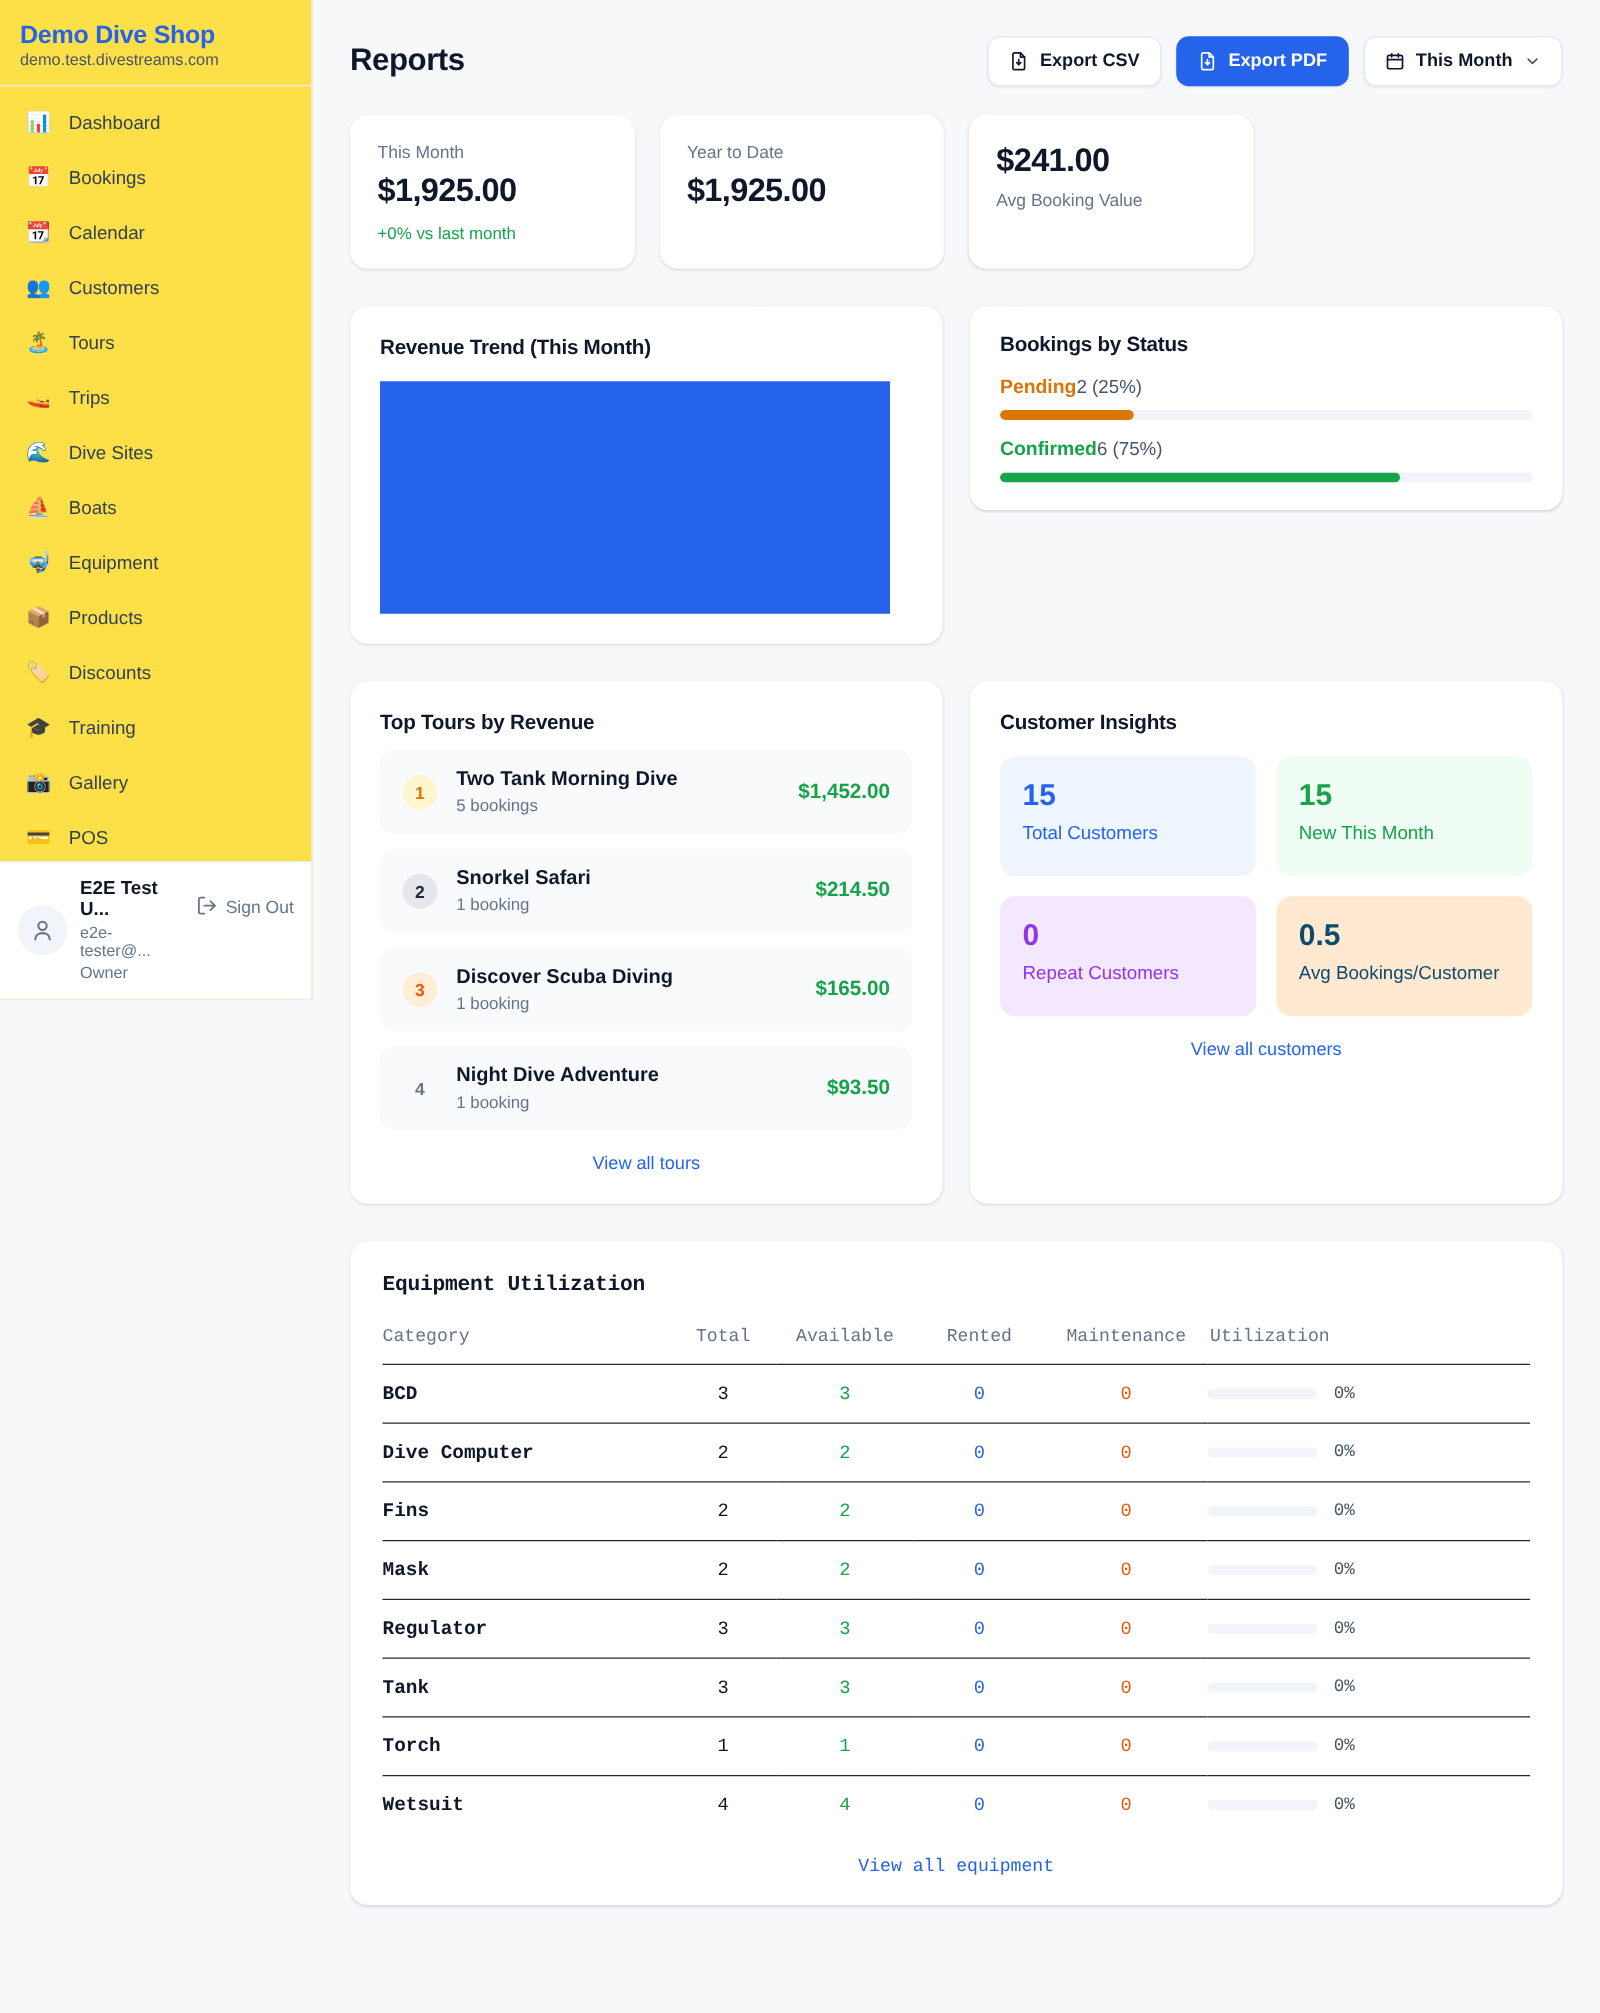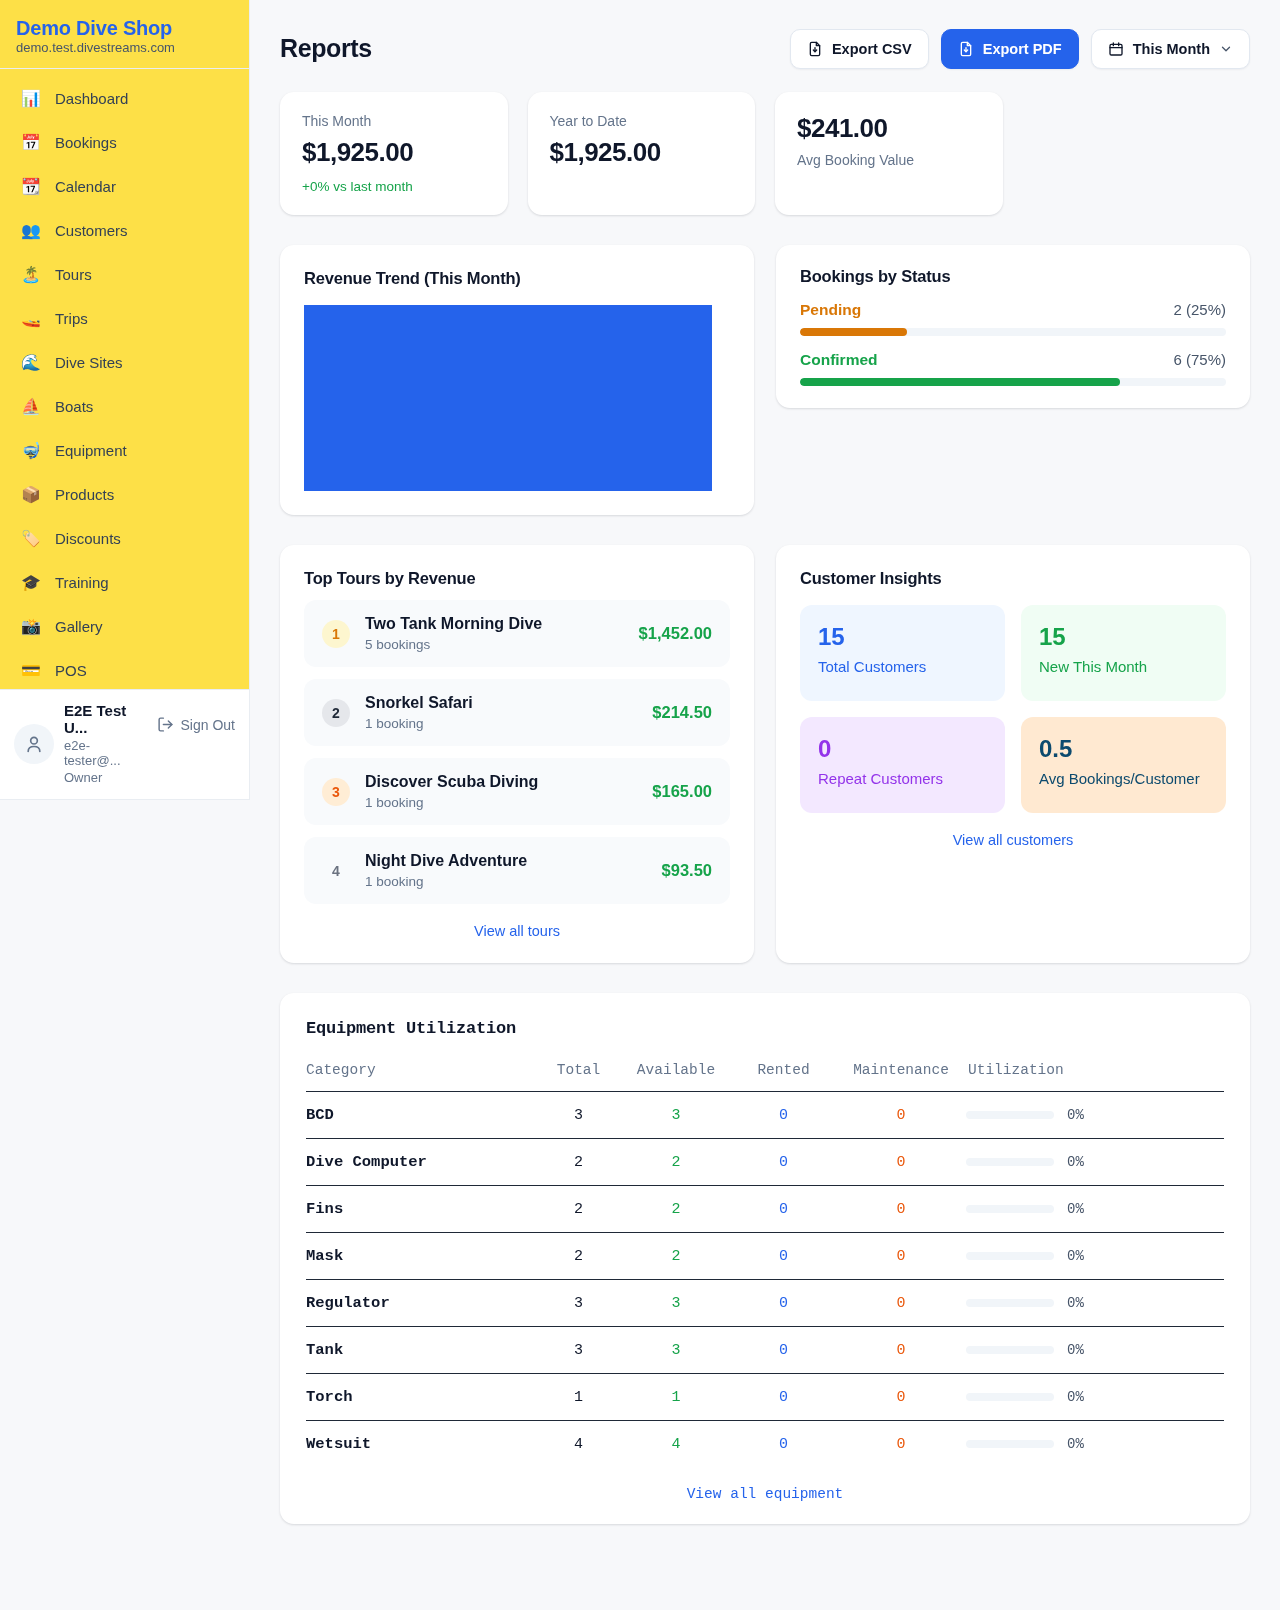--- a/index.html
+++ b/index.html
@@ -80,21 +80,21 @@
   .stat-delta { font-size: 13.5px; color: #16a34a; margin-top: 11px; }
   .stat-card.value-first .stat-value { margin-top: 0; }
   .stat-card.value-first .stat-label { margin-top: 8px; }
 
   
   .row-2 { display: grid; grid-template-columns: 1fr 1fr; gap: 22px; margin-top: 30px; align-items: start; }
   .revenue-card { padding: 24px; }
   .revenue-bar { margin-top: 17px; height: 186px; width: calc(100% - 18px); background: #2563eb; }
   .status-card { padding: 22px 24px; }
   .status-row { margin-top: 15px; }
-  .status-line { display: flex; justify-content: space-between; align-items: baseline; }
+  .status-line { display: flex; justify-content: flex-start; align-items: baseline; }
   .status-label { font-size: 15.5px; font-weight: 600; }
   .status-label.pending { color: #d97706; }
   .status-label.confirmed { color: #16a34a; }
   .status-value { font-size: 15px; color: #475569; }
   .track { margin-top: 9px; height: 8px; border-radius: 5px; background: #f1f5f9; overflow: hidden; }
   .fill { height: 100%; border-radius: 5px; }
   .fill.pending { background: #d97706; }
   .fill.confirmed { background: #16a34a; }
 
   

